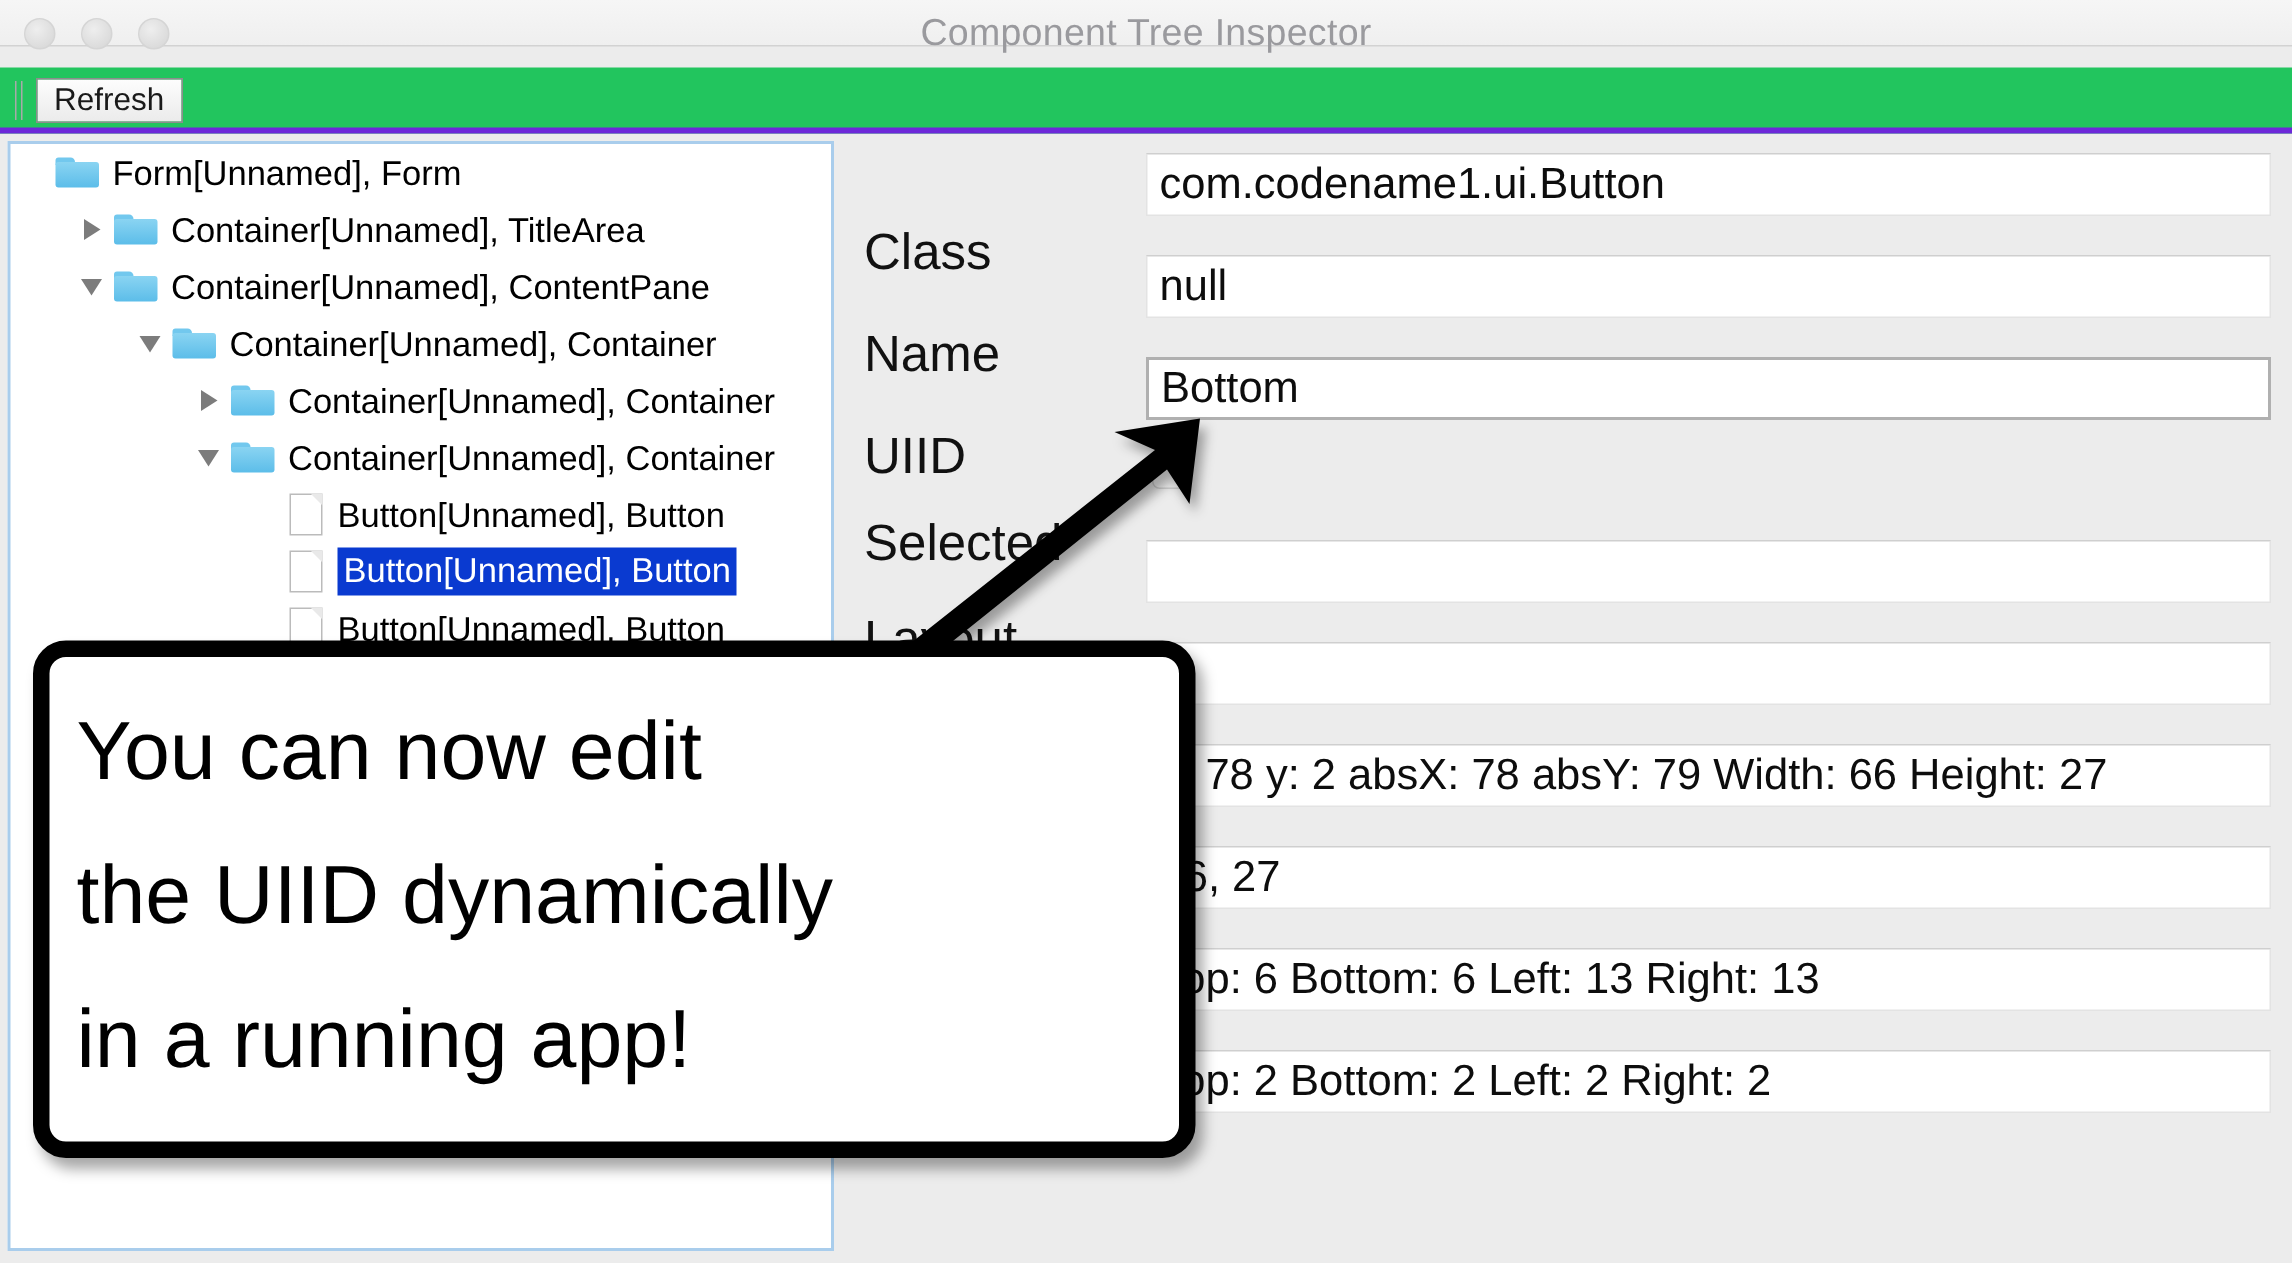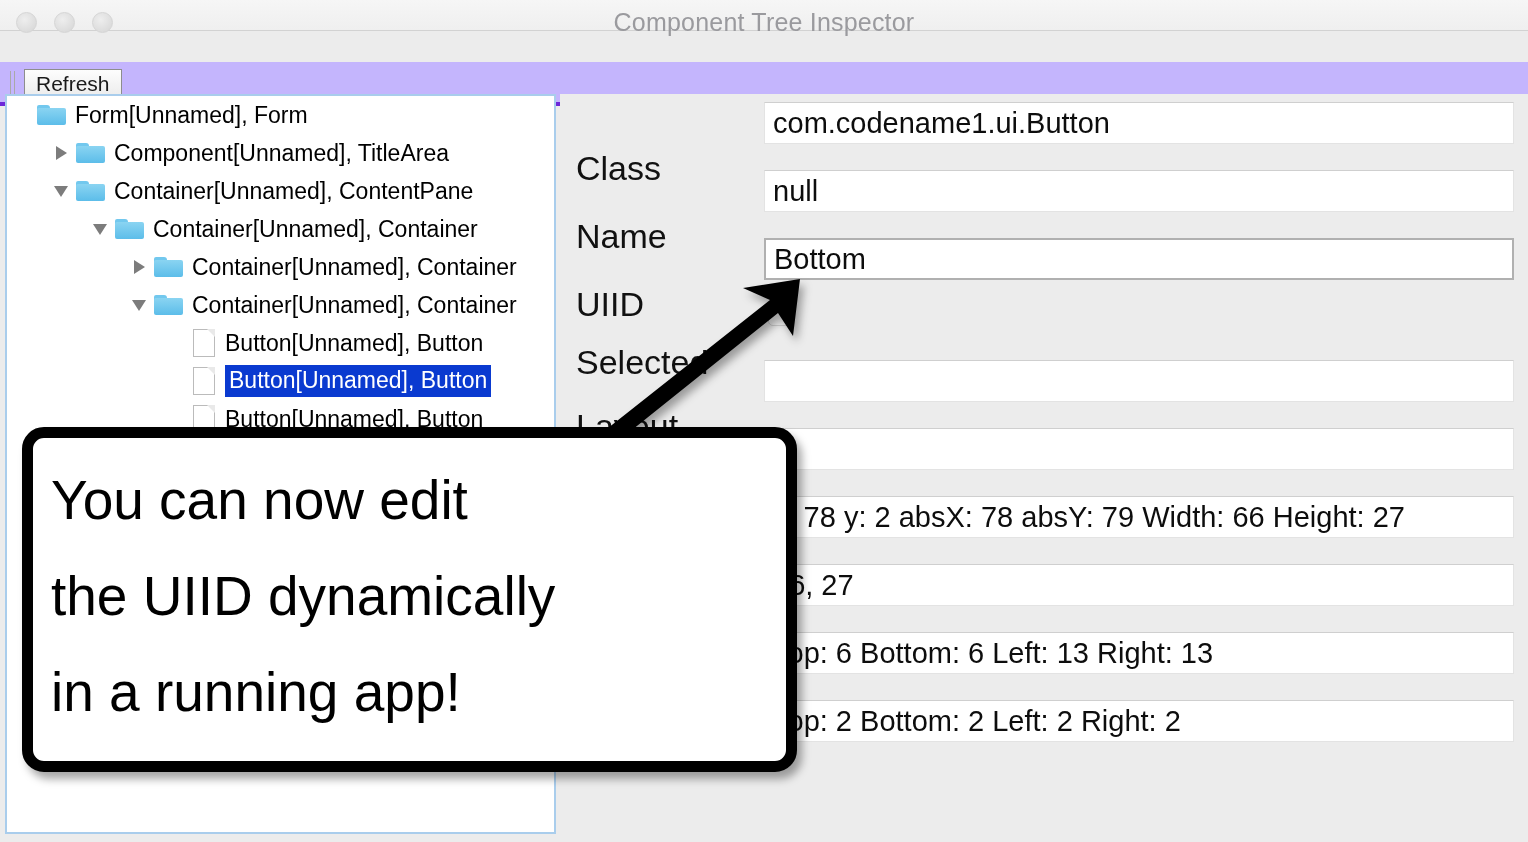--- a/index.html
+++ b/index.html
@@ -36,23 +36,23 @@
   .title-text {
     position: absolute; left: 0; top: 0;
     width: 1528px; height: 45px;
     line-height: 45px; text-align: center;
     font-size: 25px; color: #9a9a9e;
     letter-spacing: .2px;
   }
 
   
   .toolbar {
-    position: absolute; left: 0; top: 62px;
+    position: absolute; left: 0; top: 45px;
     width: 1528px; height: 44px;
-    background: #c4b5fd;
+    background: #22c55e;
     border-bottom: 4px solid #6d28d9;
     box-sizing: border-box;
   }
   .grip {
     position: absolute; left: 8px; top: 9px;
     width: 9px; height: 26px;
   }
   .grip i {
     position: absolute; top: 0; width: 1px; height: 26px;
     background: #a9a9a9; display: block;
@@ -224,21 +224,21 @@
   <div class="tree-panel">
     <div id="tree-rows">
         <div class="tree-row" style="padding-left: 4px;">
           <span class="twisty"></span>
           <span class="folder-icon"></span>
           <span class="tree-label">Form[Unnamed], Form</span>
         </div>
         <div class="tree-row" style="padding-left: 43px;">
           <span class="twisty right"></span>
           <span class="folder-icon"></span>
-          <span class="tree-label">Component[Unnamed], TitleArea</span>
+          <span class="tree-label">Container[Unnamed], TitleArea</span>
         </div>
         <div class="tree-row" style="padding-left: 43px;">
           <span class="twisty down"></span>
           <span class="folder-icon"></span>
           <span class="tree-label">Container[Unnamed], ContentPane</span>
         </div>
         <div class="tree-row" style="padding-left: 82px;">
           <span class="twisty down"></span>
           <span class="folder-icon"></span>
           <span class="tree-label">Container[Unnamed], Container</span>

